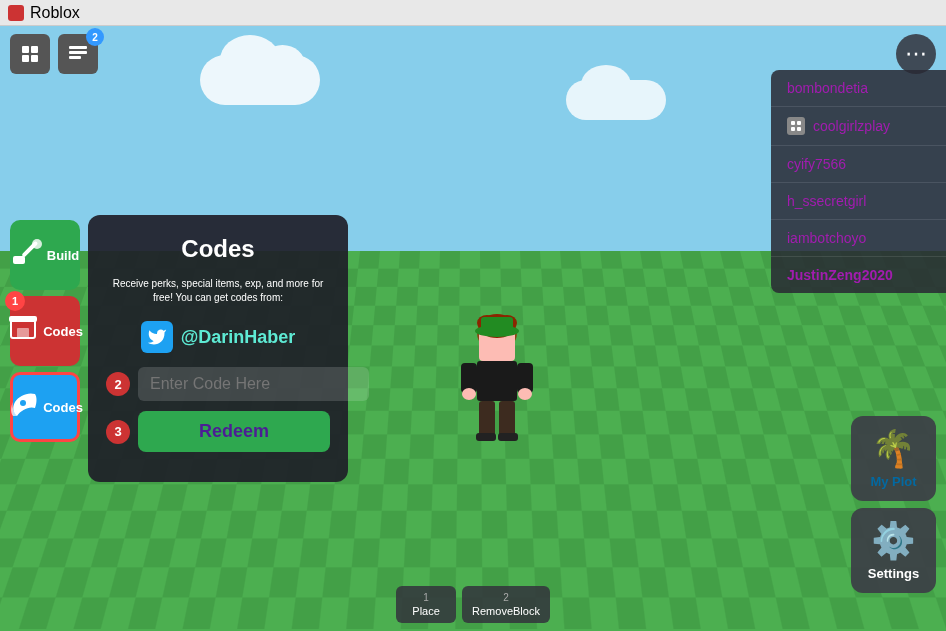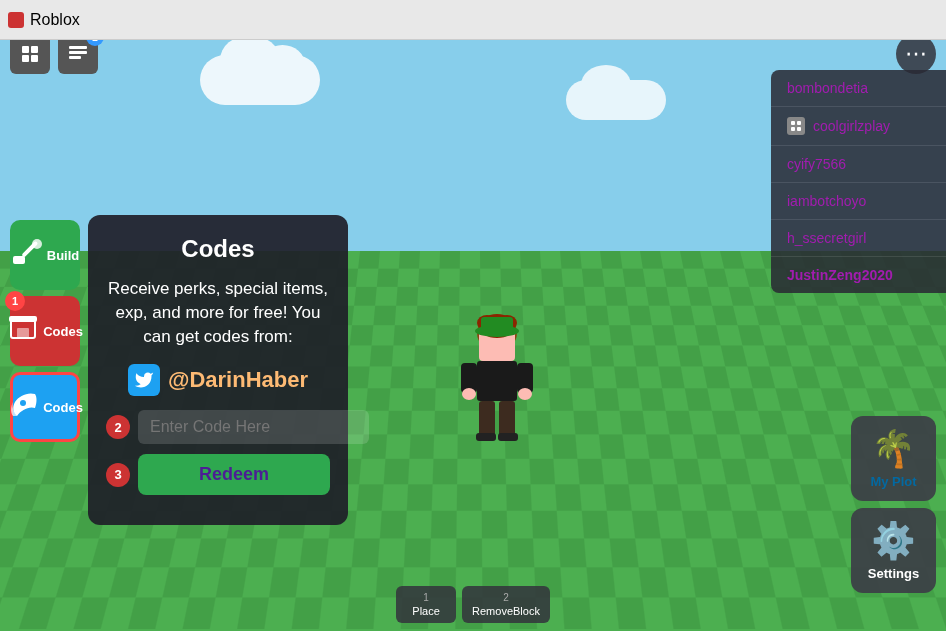--- a/index.html
+++ b/index.html
@@ -33,21 +33,21 @@
       transform: perspective(600px) rotateX(30deg);
       transform-origin: top center;
     }
 
     
     #titlebar {
       position: absolute;
       top: 0;
       left: 0;
       right: 0;
-      height: 40px;
+      height: 26px;
       background: #e8e8e8;
       display: flex;
       align-items: center;
       padding: 0 8px;
       gap: 6px;
       z-index: 100;
       border-bottom: 1px solid #ccc;
     }
     #titlebar-icon {
       width: 16px;
@@ -165,21 +165,21 @@
     }
 
     #codes-title {
       font-size: 24px;
       font-weight: bold;
       text-align: center;
       margin-bottom: 14px;
     }
 
     #codes-desc {
-      font-size: 17px;
+      font-size: 10px;
       text-align: center;
       line-height: 1.4;
       margin-bottom: 16px;
     }
 
     #twitter-handle {
       display: flex;
       align-items: center;
       gap: 8px;
       margin-bottom: 14px;
@@ -191,22 +191,22 @@
       height: 32px;
       background: #1da1f2;
       border-radius: 6px;
       display: flex;
       align-items: center;
       justify-content: center;
       font-size: 20px;
     }
 
     #twitter-name {
-      color: #fdba74;
-      font-size: 22px;
+      color: #5eead4;
+      font-size: 18px;
       font-weight: bold;
     }
 
     .step-row {
       display: flex;
       align-items: center;
       gap: 8px;
       margin-bottom: 10px;
     }
 
@@ -528,24 +528,24 @@
         <rect x="1" y="7" width="4" height="4" rx="1"></rect>
         <rect x="7" y="7" width="4" height="4" rx="1"></rect>
       </svg>
     </div>
     <span>coolgirlzplay</span>
   </div>
   <div class="player-item">
     <span>cyify7566</span>
   </div>
   <div class="player-item">
+    <span>h_ssecretgirl</span>
+  </div>
+  <div class="player-item">
     <span>iambotchoyo</span>
-  </div>
-  <div class="player-item">
-    <span>h_ssecretgirl</span>
   </div>
   <div class="player-item active">
     <span>JustinZeng2020</span>
   </div>
 </div>
 
 <div id="left-sidebar">
   <button class="sidebar-btn" id="build-btn">
     <span class="btn-icon">
       <svg width="32" height="32" viewBox="0 0 32 32" fill="white">

